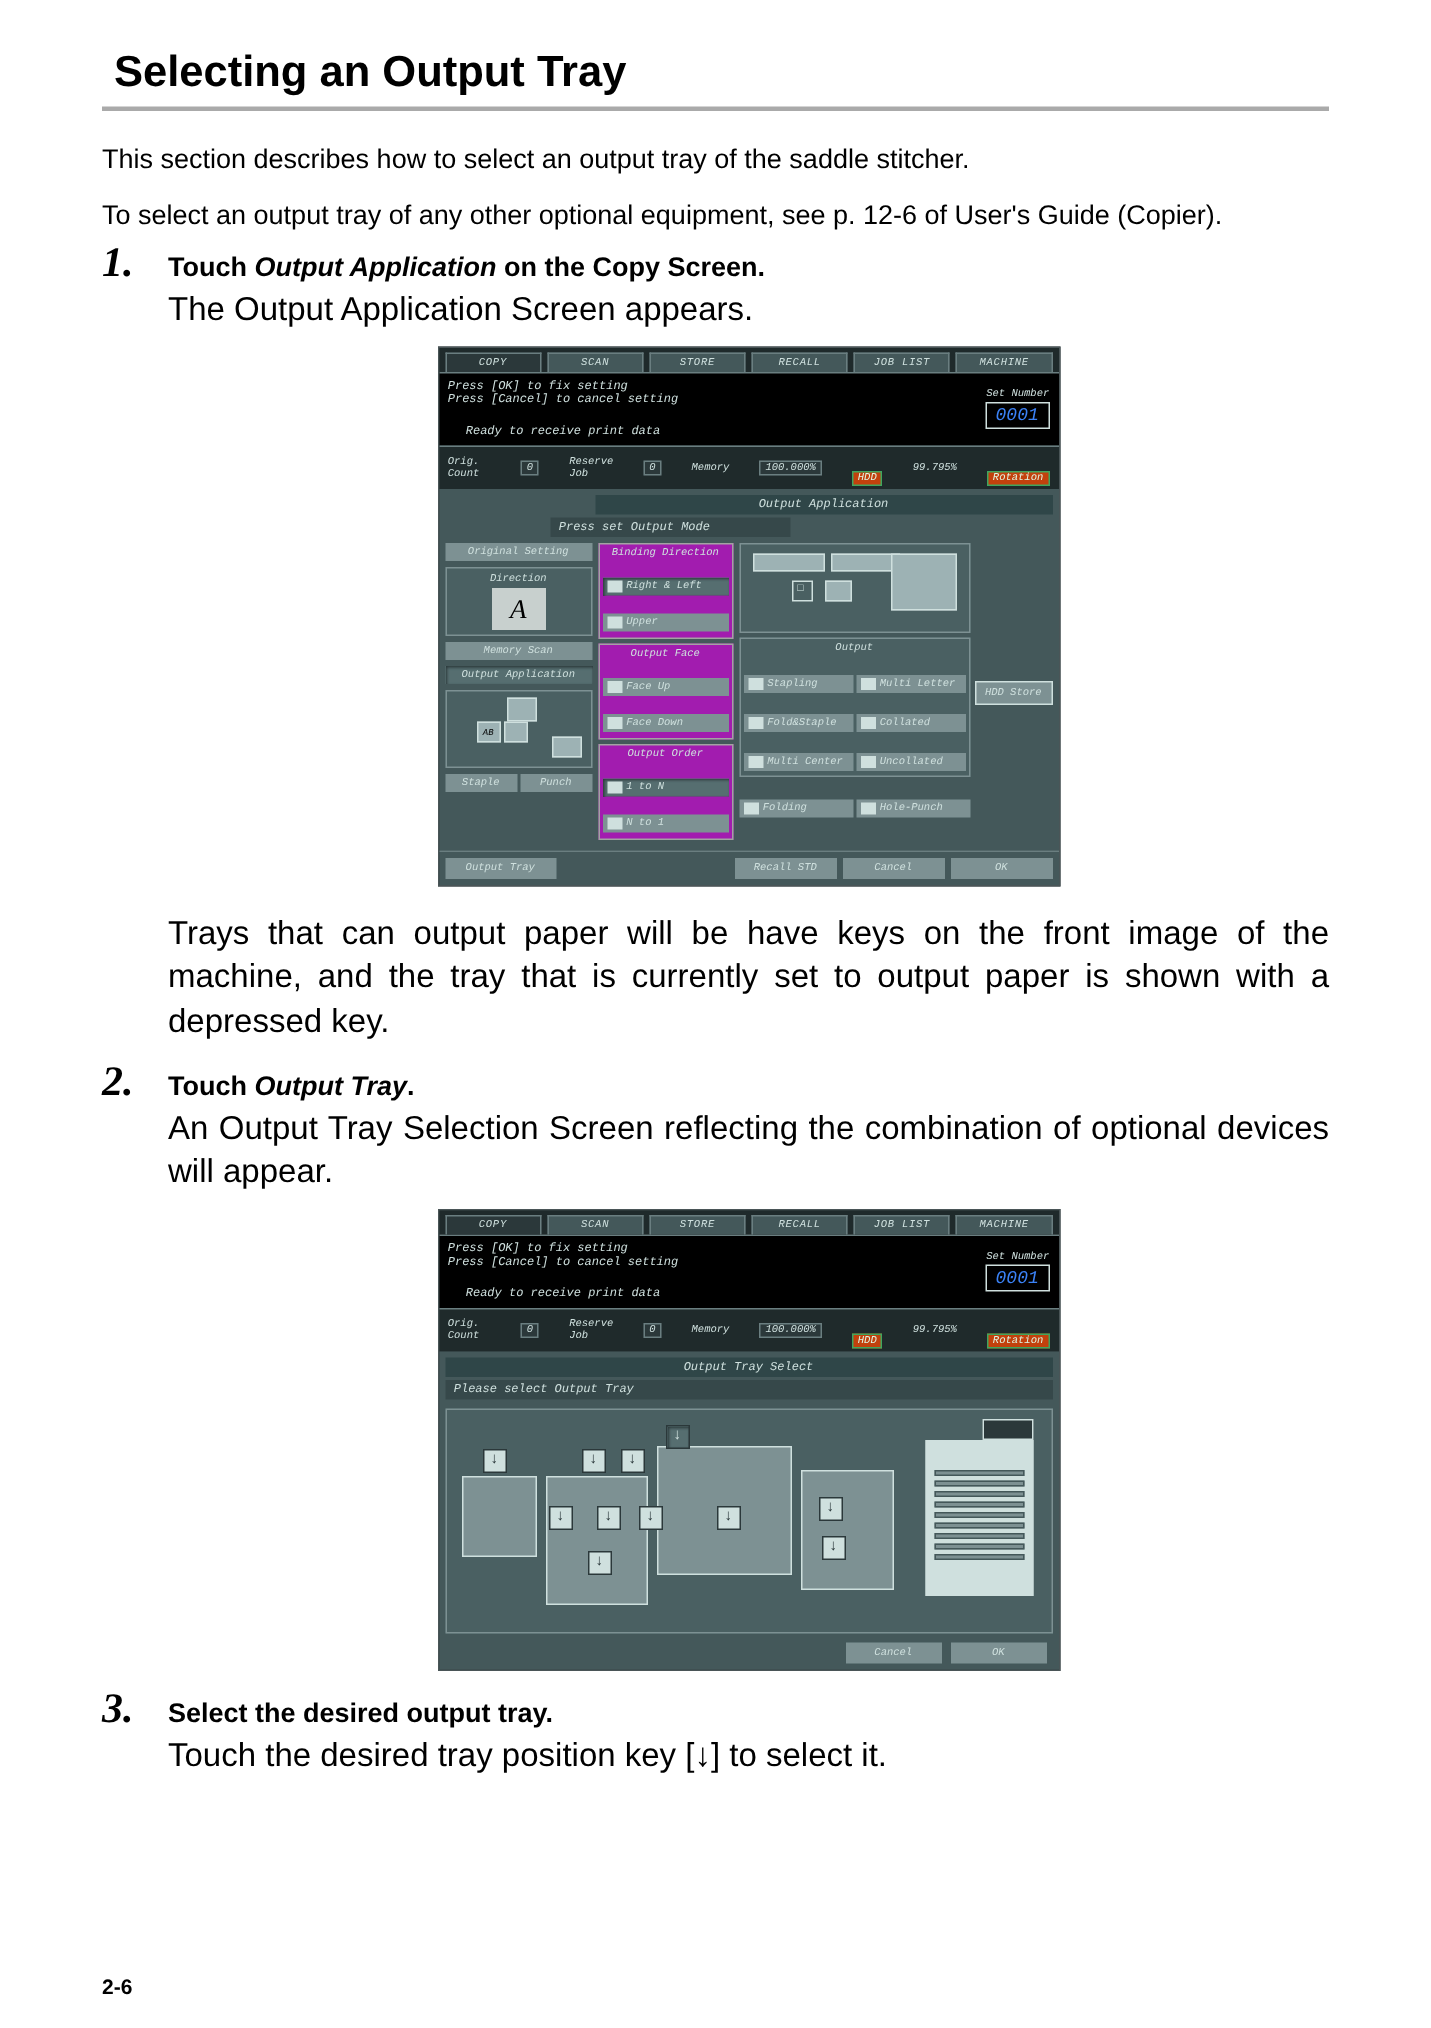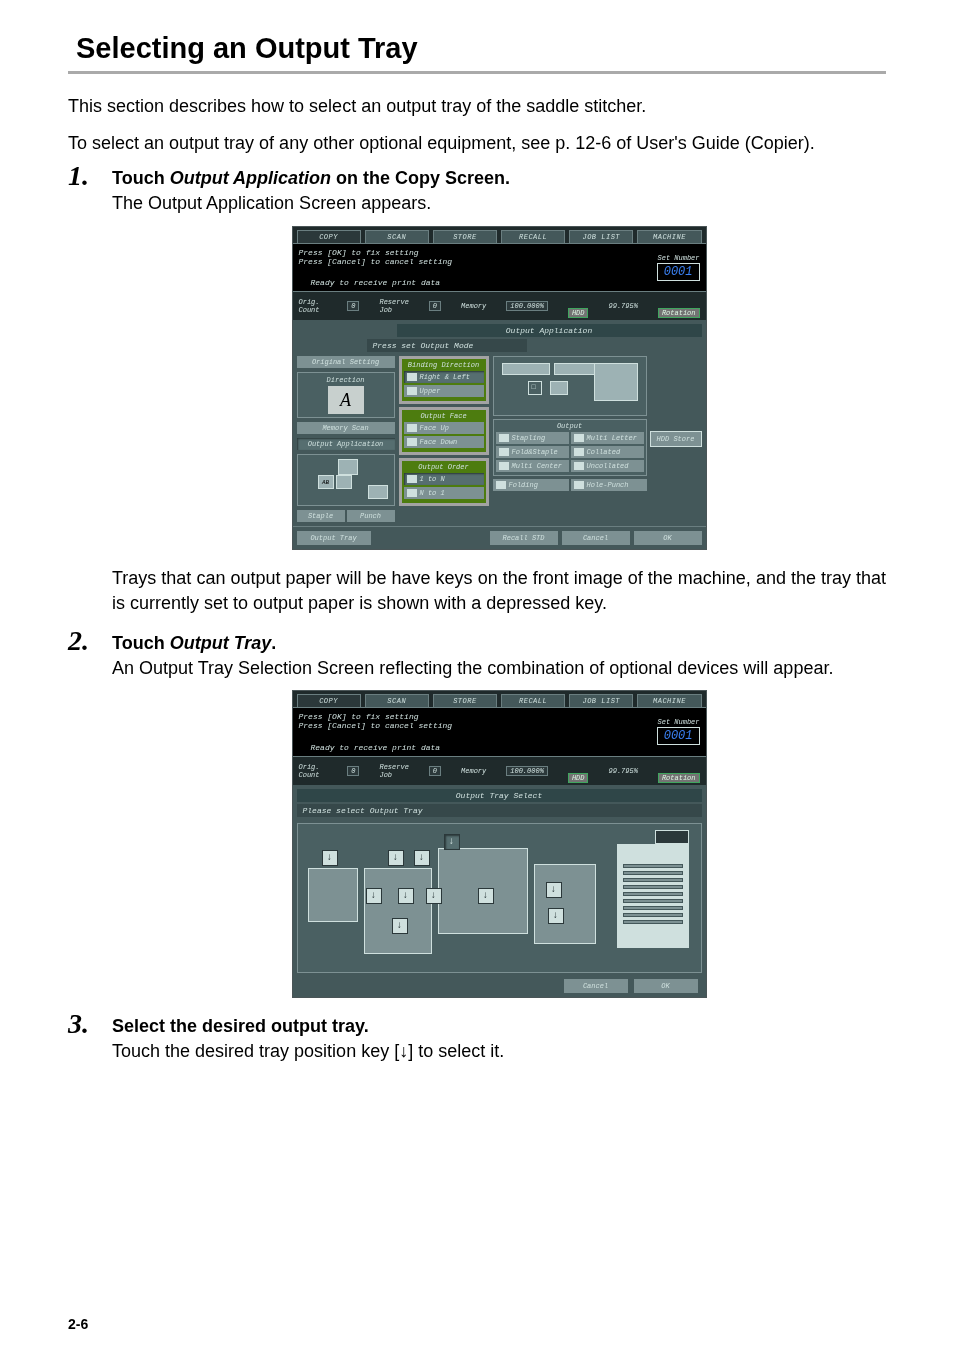--- a/index.html
+++ b/index.html
@@ -45,21 +45,21 @@
       font-style: italic;
       font-family: "Times New Roman", serif;
     }
     .step-title {
       font-size: 18px;
       font-weight: bold;
       margin-bottom: 2px;
     }
     .step-title-em { font-style: italic; font-weight: bold; }
     .step-body {
-      font-size: 18px;
+      font-size: 22px;
       line-height: 1.35;
       margin-bottom: 8px;
     }
     .justify { text-align: justify; }
     .screenshot-wrap {
       display: flex;
       justify-content: center;
       margin: 10px 0 16px 0;
       font-style: italic;
     }
@@ -111,21 +111,21 @@
       display: flex;
       color: #cfe0de;
       font-size: 7px;
       padding: 2px 6px;
       border-top: 1px solid #6a7e80;
       gap: 20px;
       align-items: center;
       background: #1f2a2b;
     }
     .status-box { border: 1px solid #6a7e80; padding: 0 3px; background: #2b383a; }
-    .status-green { background: #737373; border-color: #3fa65e; color: #dff7e5; margin-top: 14px; }
+    .status-green { background: #c2410c; border-color: #3fa65e; color: #dff7e5; margin-top: 14px; }
     .main-panel { background: #44585a; padding: 4px; }
     .panel-title-bar {
       background: #2f4648;
       padding: 2px 6px;
       text-align: center;
       margin-bottom: 2px;
     }
     .subtitle-bar {
       background: #36484a;
       padding: 2px 6px;
@@ -173,34 +173,35 @@
     }
     .oa-left-img .m1 { width: 20px; height: 16px; top: 4px; left: 40px; }
     .oa-left-img .m2 { width: 16px; height: 14px; top: 20px; left: 20px; font-size:6px; text-align:center; line-height:14px; color:#000; }
     .oa-left-img .m3 { width: 16px; height: 14px; top: 20px; left: 38px; }
     .oa-left-img .m4 { width: 20px; height: 14px; top: 30px; right: 6px; }
     .oa-bottom-row { display: flex; gap: 2px; }
     .oa-bottom-row .oa-left-btn { flex: 1; margin-bottom: 0; }
 
     .oa-mid { width: 90px; }
     .oa-group {
-      border: 3px solid #a3a3a3;
-      background: #4d7c0f;
+      border: 1px solid #a3a3a3;
+      background: #a21caf;
       margin-bottom: 3px;
       padding: 2px 2px;
     }
     .oa-group-title { text-align: center; font-size: 7px; margin-bottom: 2px; }
     .oa-opt {
       display: flex;
       align-items: center;
       background: #7d9193;
       padding: 2px 3px;
       margin-bottom: 2px;
       gap: 3px;
       font-size: 7px;
+      margin-top: 12px;
     }
     .oa-opt.sel { background: #566e70; box-shadow: inset 1px 1px 2px #2b383a; }
     .oa-ic {
       width: 10px; height: 8px;
       background: #cfe0de;
       display: inline-block;
     }
 
     .oa-right { flex: 1; display:flex; gap:3px; }
     .oa-right-main { flex:1; }

